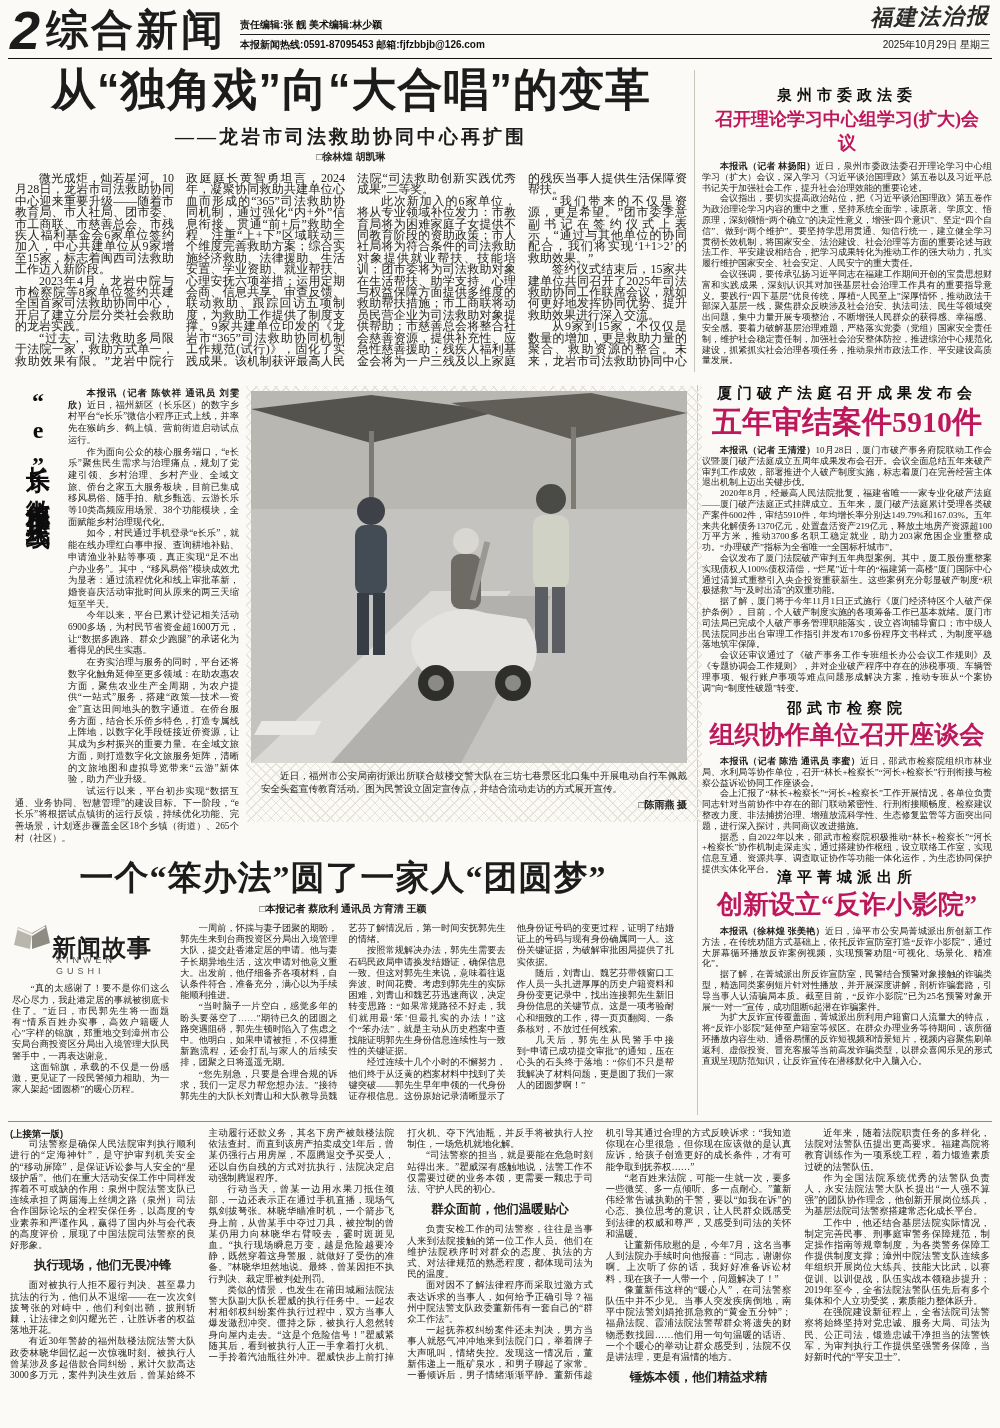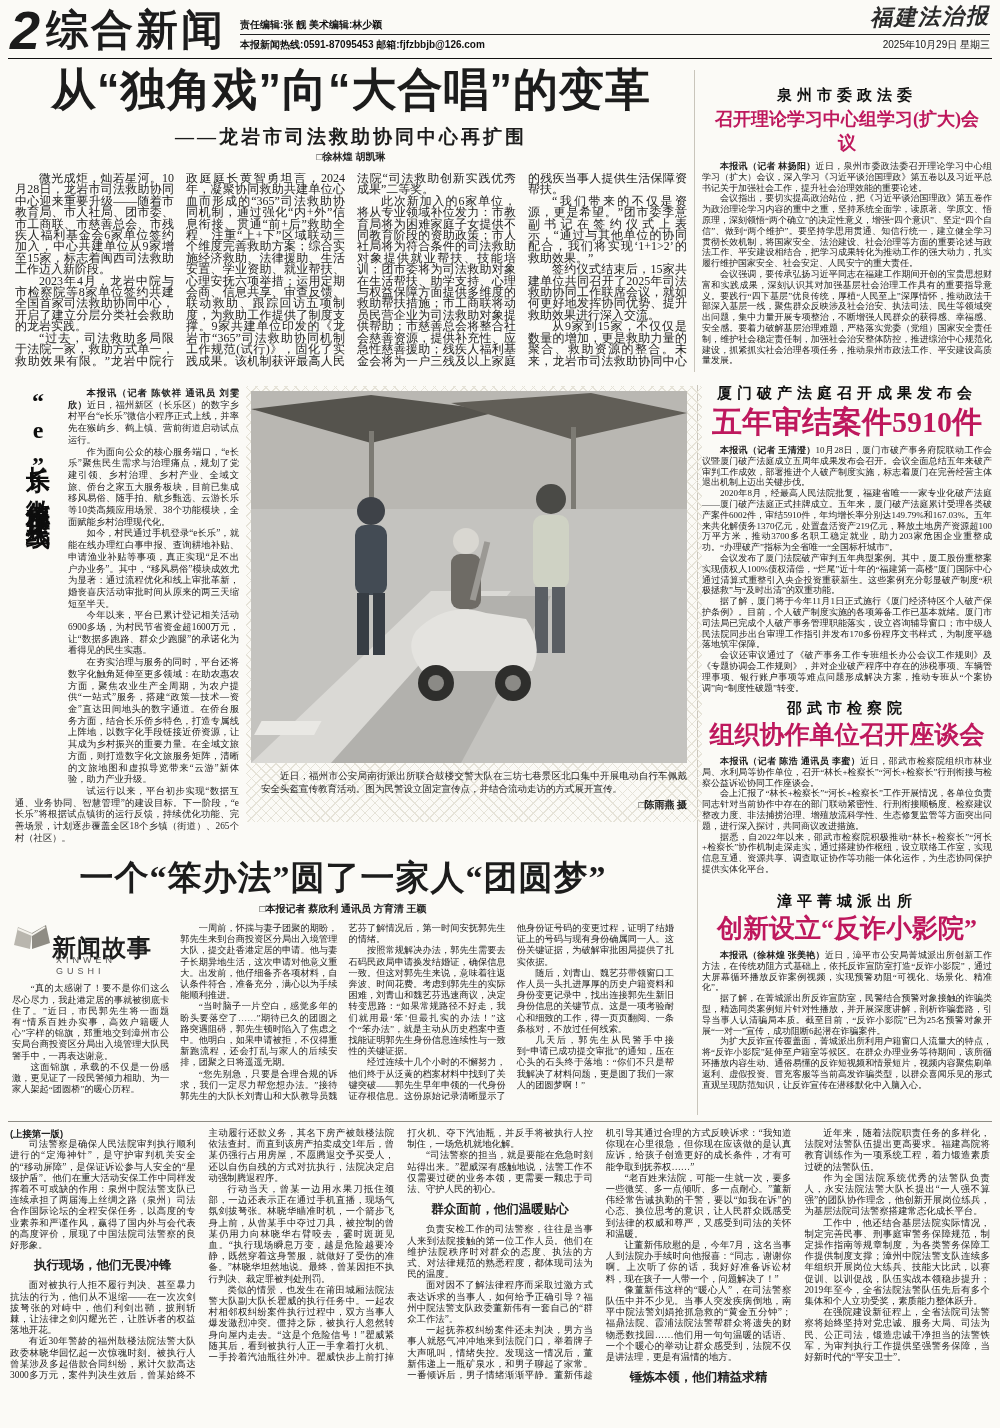--- a/index.html
+++ b/index.html
@@ -187,21 +187,21 @@
     <h3 class="hl" style="font-size:25px;line-height:30px;">组织协作单位召开座谈会</h3>
     <div class="rcbody">
       <p><b>本报讯（记者 陈浩 通讯员 李蜜）</b><span>近日，邵武市检察院组织市林业局、水利局等协作单位，召开“林长+检察长”“河长+检察长”行刑衔接与检察公益诉讼协同工作座谈会。</span></p>
       <div>
           <p>会上汇报了“林长+检察长”“河长+检察长”工作开展情况，各单位负责同志针对当前协作中存在的部门联动紧密性、行刑衔接顺畅度、检察建议整改力度、非法捕捞治理、增殖放流科学性、生态修复监管等方面突出问题，进行深入探讨，共同商议改进措施。</p>
           <p>据悉，自2022年以来，邵武市检察院积极推动“林长+检察长”“河长+检察长”协作机制走深走实，通过搭建协作枢纽，设立联络工作室，实现信息互通、资源共享、调查取证协作等功能一体化运作，为生态协同保护提供实体化平台。</p>
         </div>
     </div>
   </section>
 
-  <section class="rcol" style="top:892px;height:224px;">
+  <section class="rcol" style="top:868px;height:224px;">
     <p class="kicker">漳平菁城派出所</p>
     <h3 class="hl" style="font-size:26px;line-height:31px;">创新设立“反诈小影院”</h3>
     <div class="rcbody">
       <p><b>本报讯（徐林煌 张美艳）</b><span>近日，漳平市公安局菁城派出所创新工作方法，在传统劝阻方式基础上，依托反诈宣防室打造“反诈小影院”，通过大屏幕循环播放反诈案例视频，实现预警劝阻“可视化、场景化、精准化”。</span></p>
       <div>
           <p>据了解，在菁城派出所反诈宣防室，民警结合预警对象接触的诈骗类型，精选同类案例短片针对性播放，并开展深度讲解，剖析诈骗套路，引导当事人认清骗局本质。截至目前，“反诈小影院”已为25名预警对象开展“一对一”宣传，成功阻断6起潜在诈骗案件。</p>
           <p>为扩大反诈宣传覆盖面，菁城派出所利用户籍窗口人流量大的特点，将“反诈小影院”延伸至户籍室等候区。在群众办理业务等待期间，该所循环播放内容生动、通俗易懂的反诈短视频和情景短片，视频内容聚焦刷单返利、虚假投资、冒充客服等当前高发诈骗类型，以群众喜闻乐见的形式直观呈现防范知识，让反诈宣传在潜移默化中入脑入心。</p>
         </div>
     </div>
   </section>

